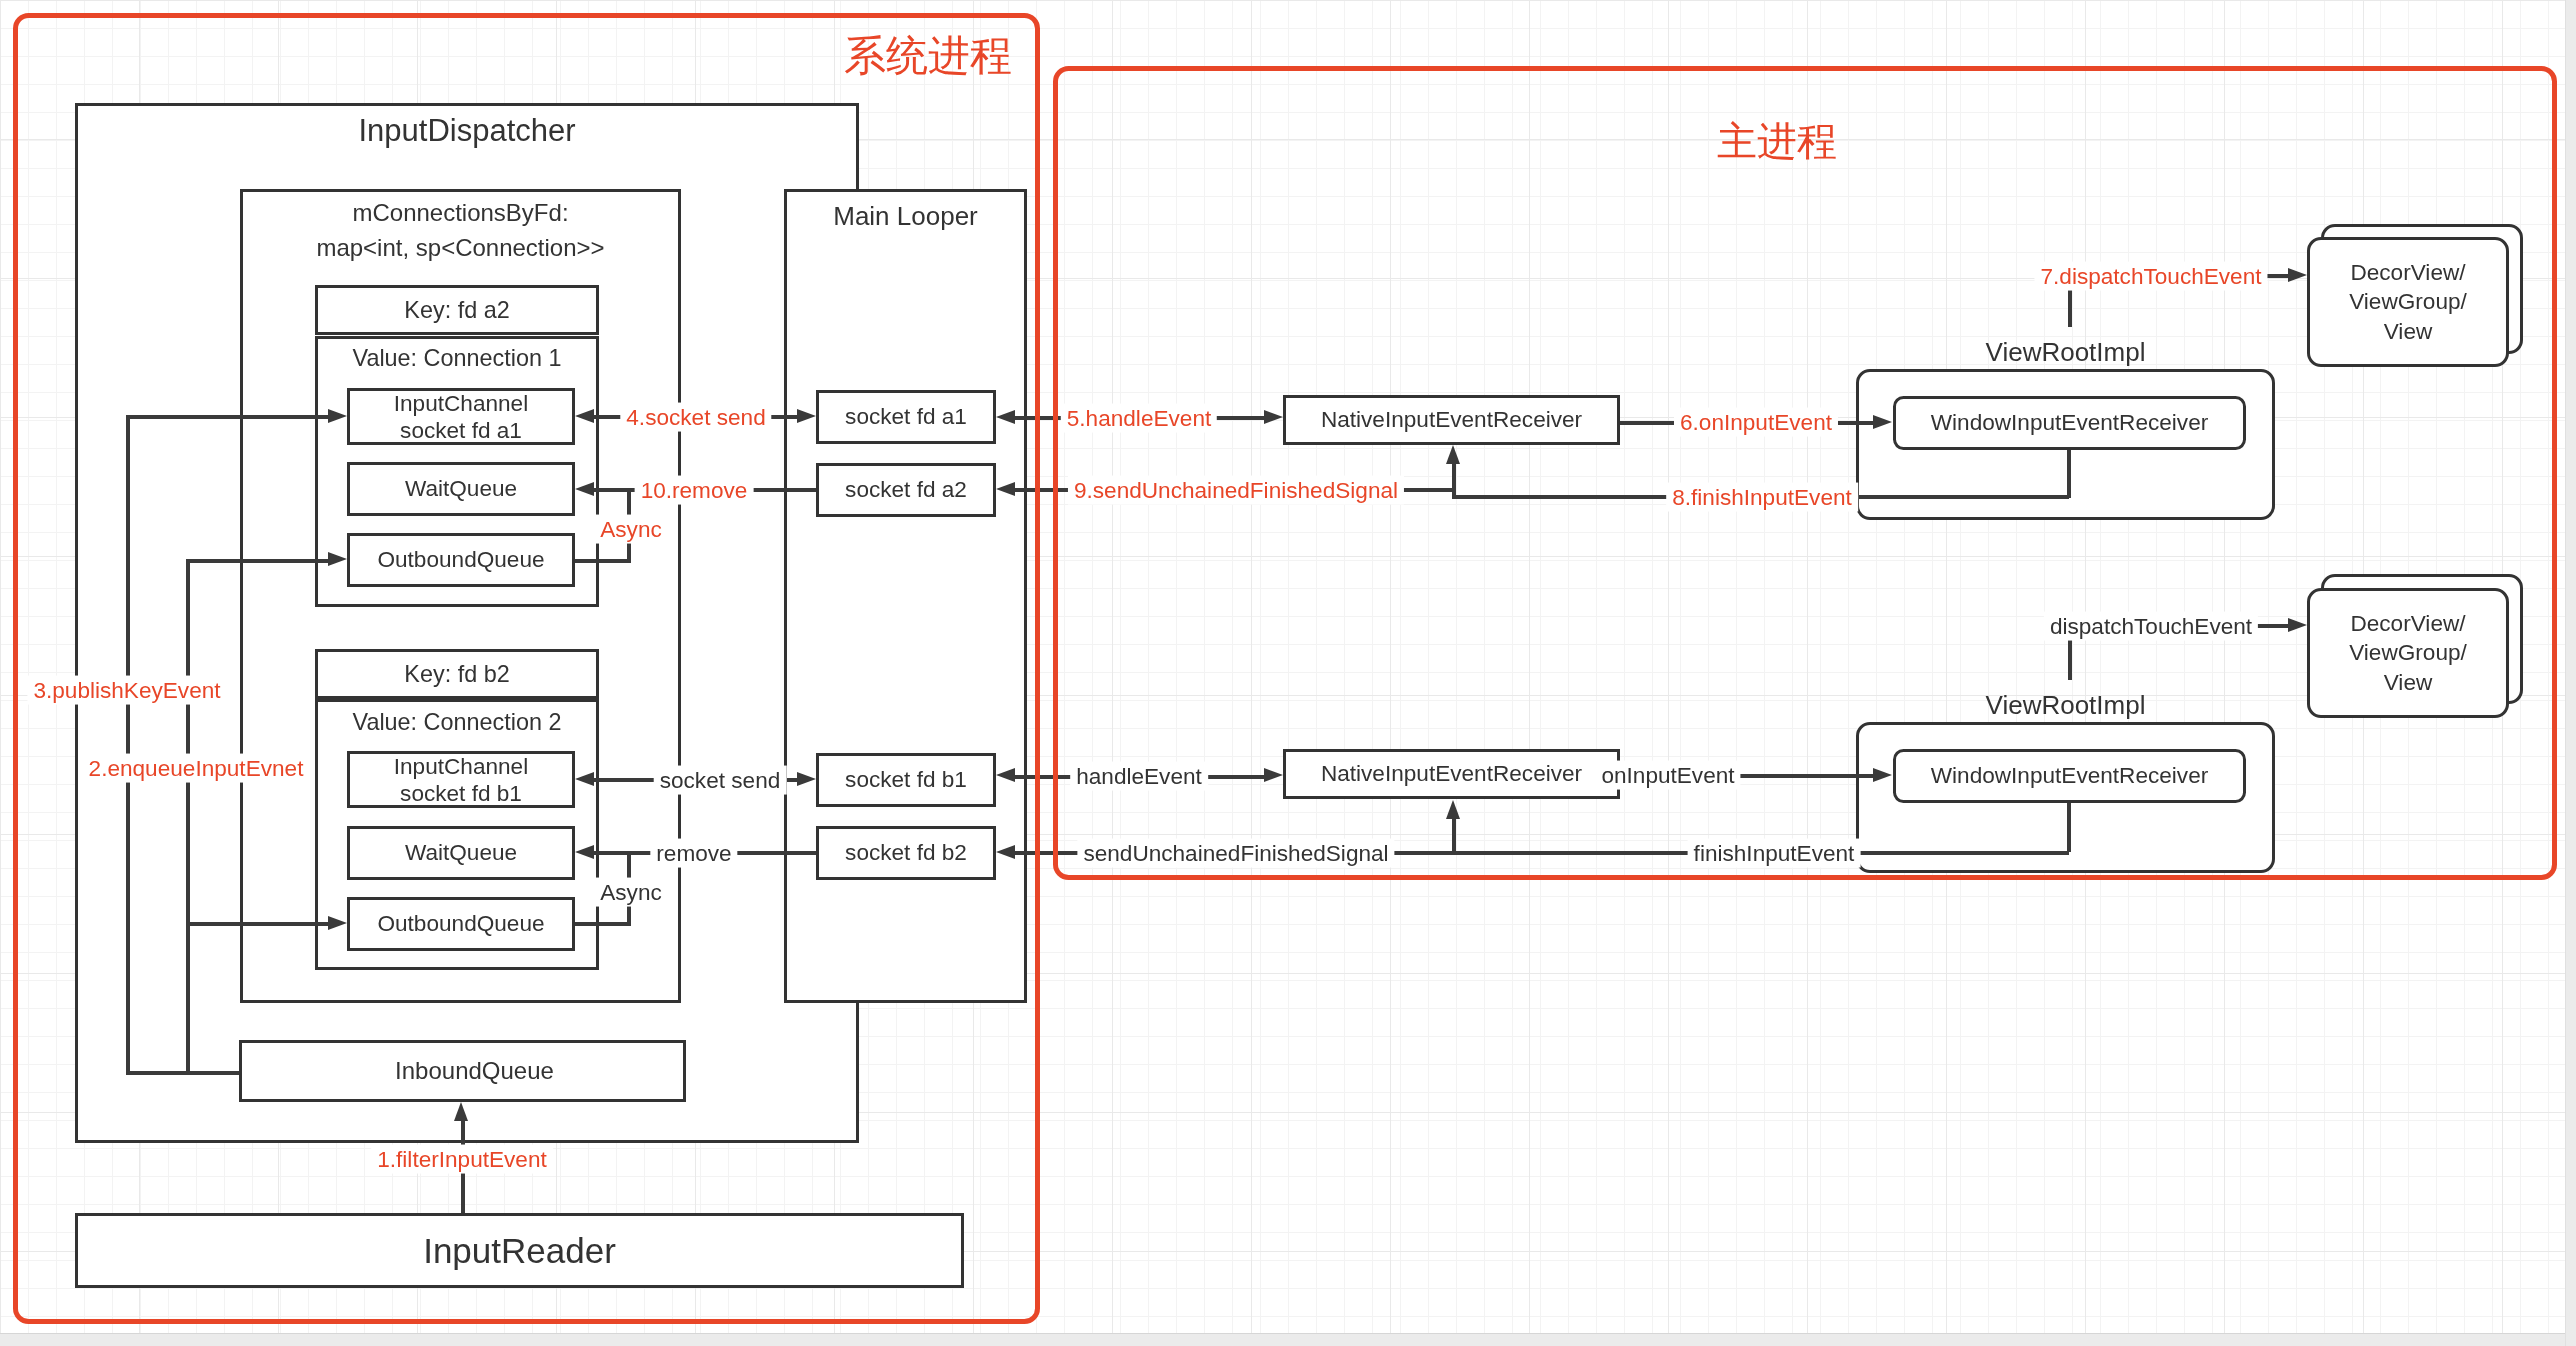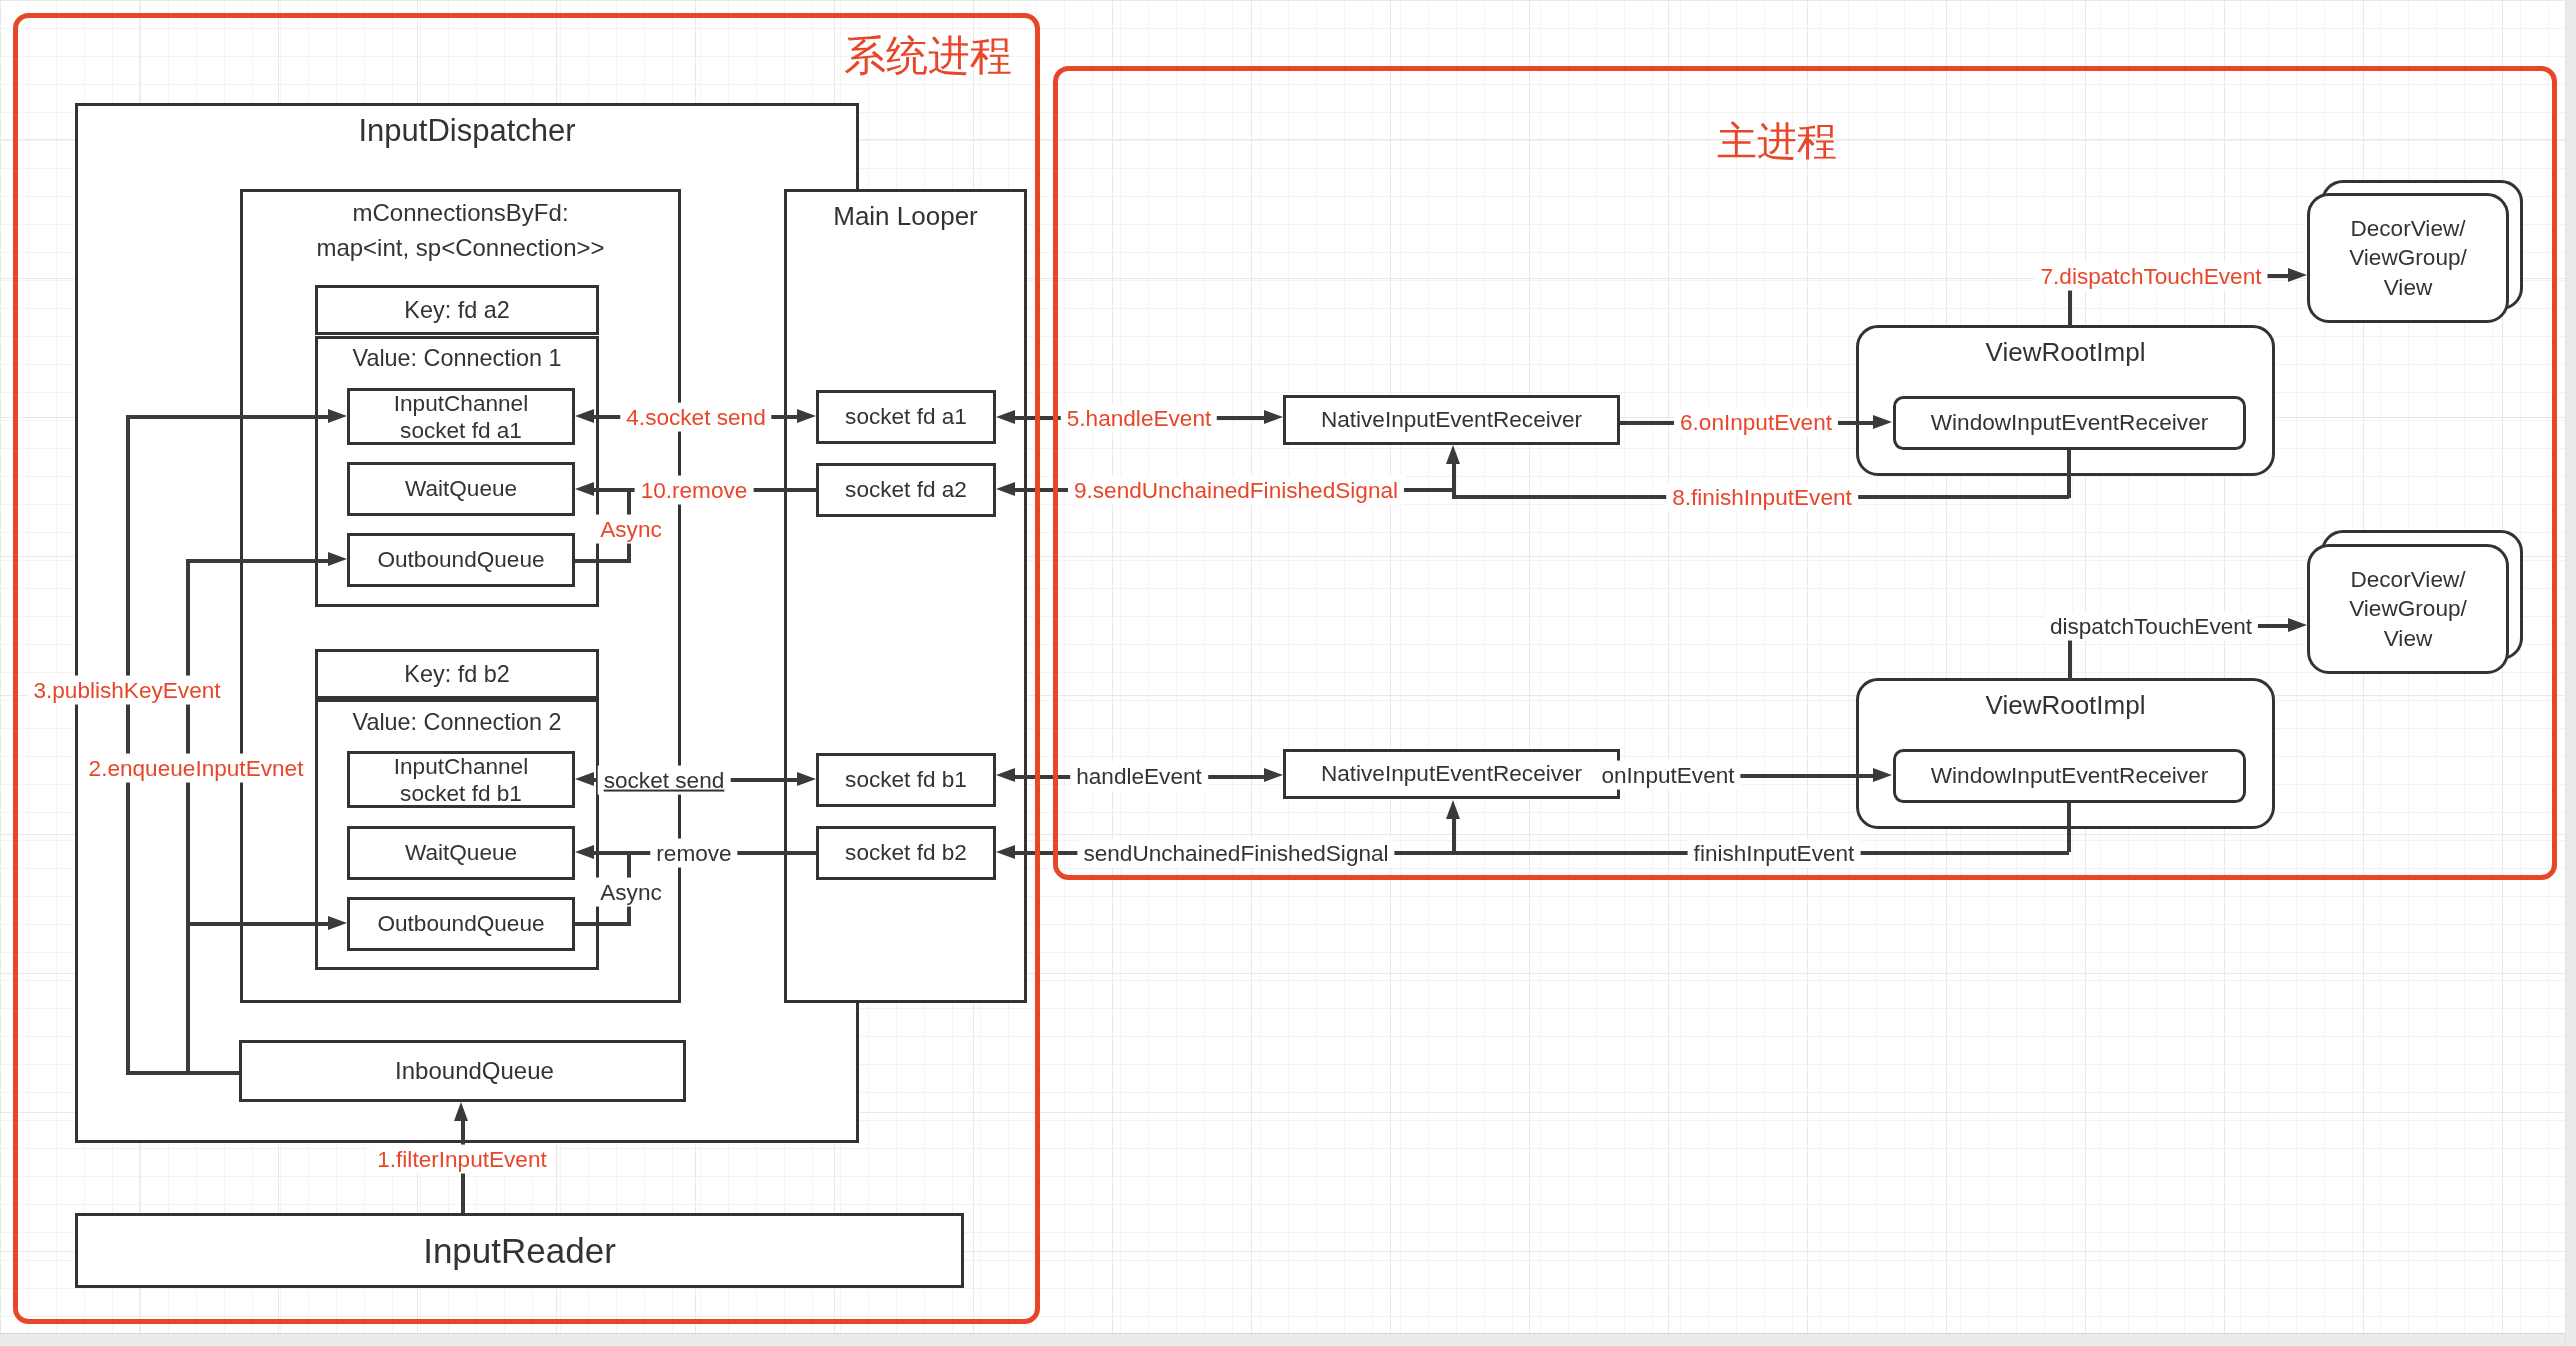--- a/index.html
+++ b/index.html
@@ -10,21 +10,21 @@
     background-image:
       linear-gradient(#e9e9e9 0.9px, transparent 0.9px),
       linear-gradient(90deg,#e9e9e9 0.9px, transparent 0.9px),
       linear-gradient(#f3f3f3 0.9px, transparent 0.9px),
       linear-gradient(90deg,#f3f3f3 0.9px, transparent 0.9px);
     background-size:139px 139px,139px 139px,28px 28px,28px 28px;
     color:#333;
   }
   .box{position:absolute;background:#fff;border:3.5px solid #333;box-sizing:border-box;z-index:1;}
   .leaf{z-index:15;}
-  .rounded{border-radius:22px;}
+  .rounded{border-radius:14px;margin-top:44px;}
   .rounded-sm{border-radius:10.4px;}
   .flexc{display:flex;align-items:center;justify-content:center;text-align:center;}
   .title{position:absolute;text-align:center;color:#333;z-index:5;}
   .hl,.vl{position:absolute;background:#3a3a3a;z-index:10;}
   .ar{position:absolute;width:0;height:0;border-top:7.8px solid transparent;border-bottom:7.8px solid transparent;border-left:19px solid #3a3a3a;z-index:11;}
   .al{position:absolute;width:0;height:0;border-top:7.8px solid transparent;border-bottom:7.8px solid transparent;border-right:19px solid #3a3a3a;z-index:11;}
   .au{position:absolute;width:0;height:0;border-left:7.8px solid transparent;border-right:7.8px solid transparent;border-bottom:19px solid #3a3a3a;z-index:11;}
   .lbl{position:absolute;transform:translate(-50%,-50%);background:#fff;padding:0.9px 6px;font-size:22.6px;white-space:nowrap;color:#333;z-index:20;line-height:1.2;}
   .red{color:#e84628;}
   .groupbox{position:absolute;border:5.2px solid #e84628;border-radius:15.6px;box-sizing:border-box;background:transparent;z-index:30;pointer-events:none;}
@@ -173,21 +173,21 @@
 <span class="lbl red" style="left:462px;top:1159px;">1.filterInputEvent</span>
 <span class="lbl red" style="left:696px;top:417px;">4.socket send</span>
 <span class="lbl red" style="left:694px;top:490px;">10.remove</span>
 <span class="lbl red" style="left:631px;top:529px;">Async</span>
 <span class="lbl red" style="left:1139px;top:418px;">5.handleEvent</span>
 <span class="lbl red" style="left:1756px;top:422px;">6.onInputEvent</span>
 <span class="lbl red" style="left:2151px;top:276px;">7.dispatchTouchEvent</span>
 <span class="lbl red" style="left:1762px;top:497px;">8.finishInputEvent</span>
 <span class="lbl red" style="left:1236px;top:490px;">9.sendUnchainedFinishedSignal</span>
 
-<span class="lbl" style="left:664px;top:780px;text-decoration:underline;">socket send</span>
+<span class="lbl" style="left:720px;top:780px;">socket send</span>
 <span class="lbl" style="left:694px;top:853px;">remove</span>
 <span class="lbl" style="left:631px;top:892px;">Async</span>
 <span class="lbl" style="left:1139px;top:776px;">handleEvent</span>
 <span class="lbl" style="left:1668px;top:775px;">onInputEvent</span>
 <span class="lbl" style="left:2151px;top:626px;">dispatchTouchEvent</span>
 <span class="lbl" style="left:1774px;top:853px;">finishInputEvent</span>
 <span class="lbl" style="left:1236px;top:853px;">sendUnchainedFinishedSignal</span>
 
 <div class="groupbox" style="left:13px;top:13px;width:1027px;height:1311px;"></div>
 <div class="grouplbl" style="left:928px;top:56px;font-size:42px;">系统进程</div>

